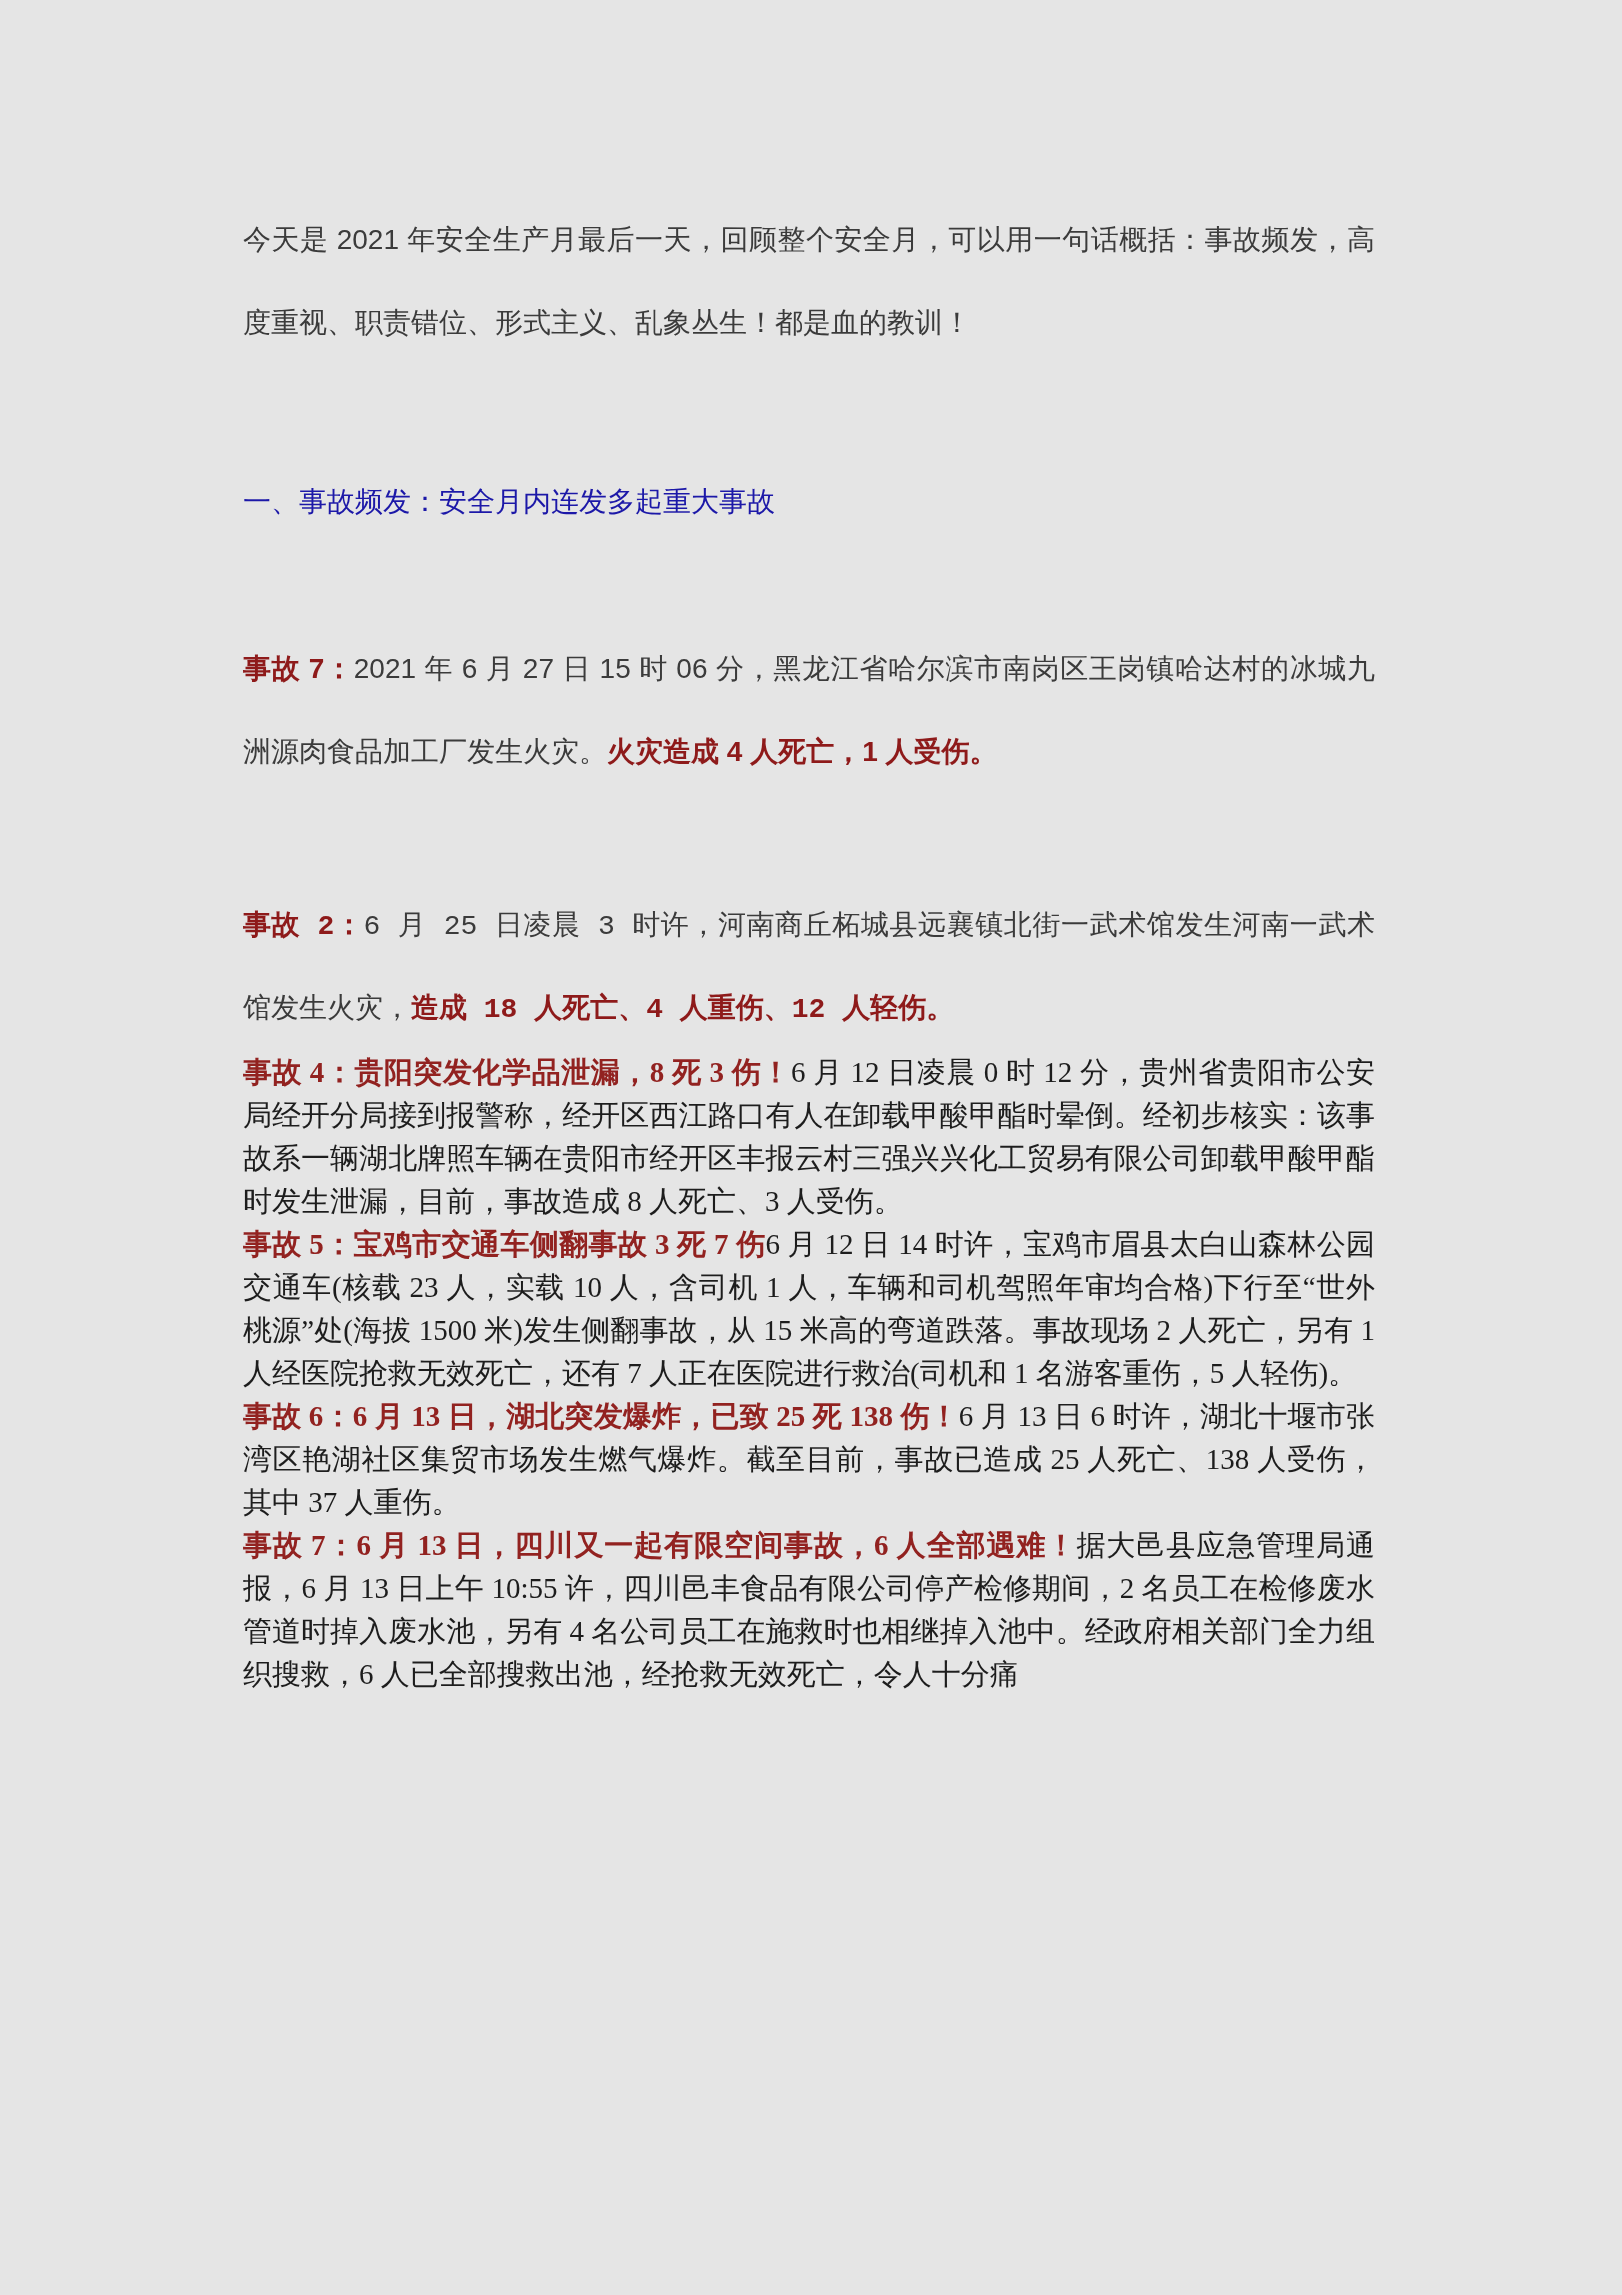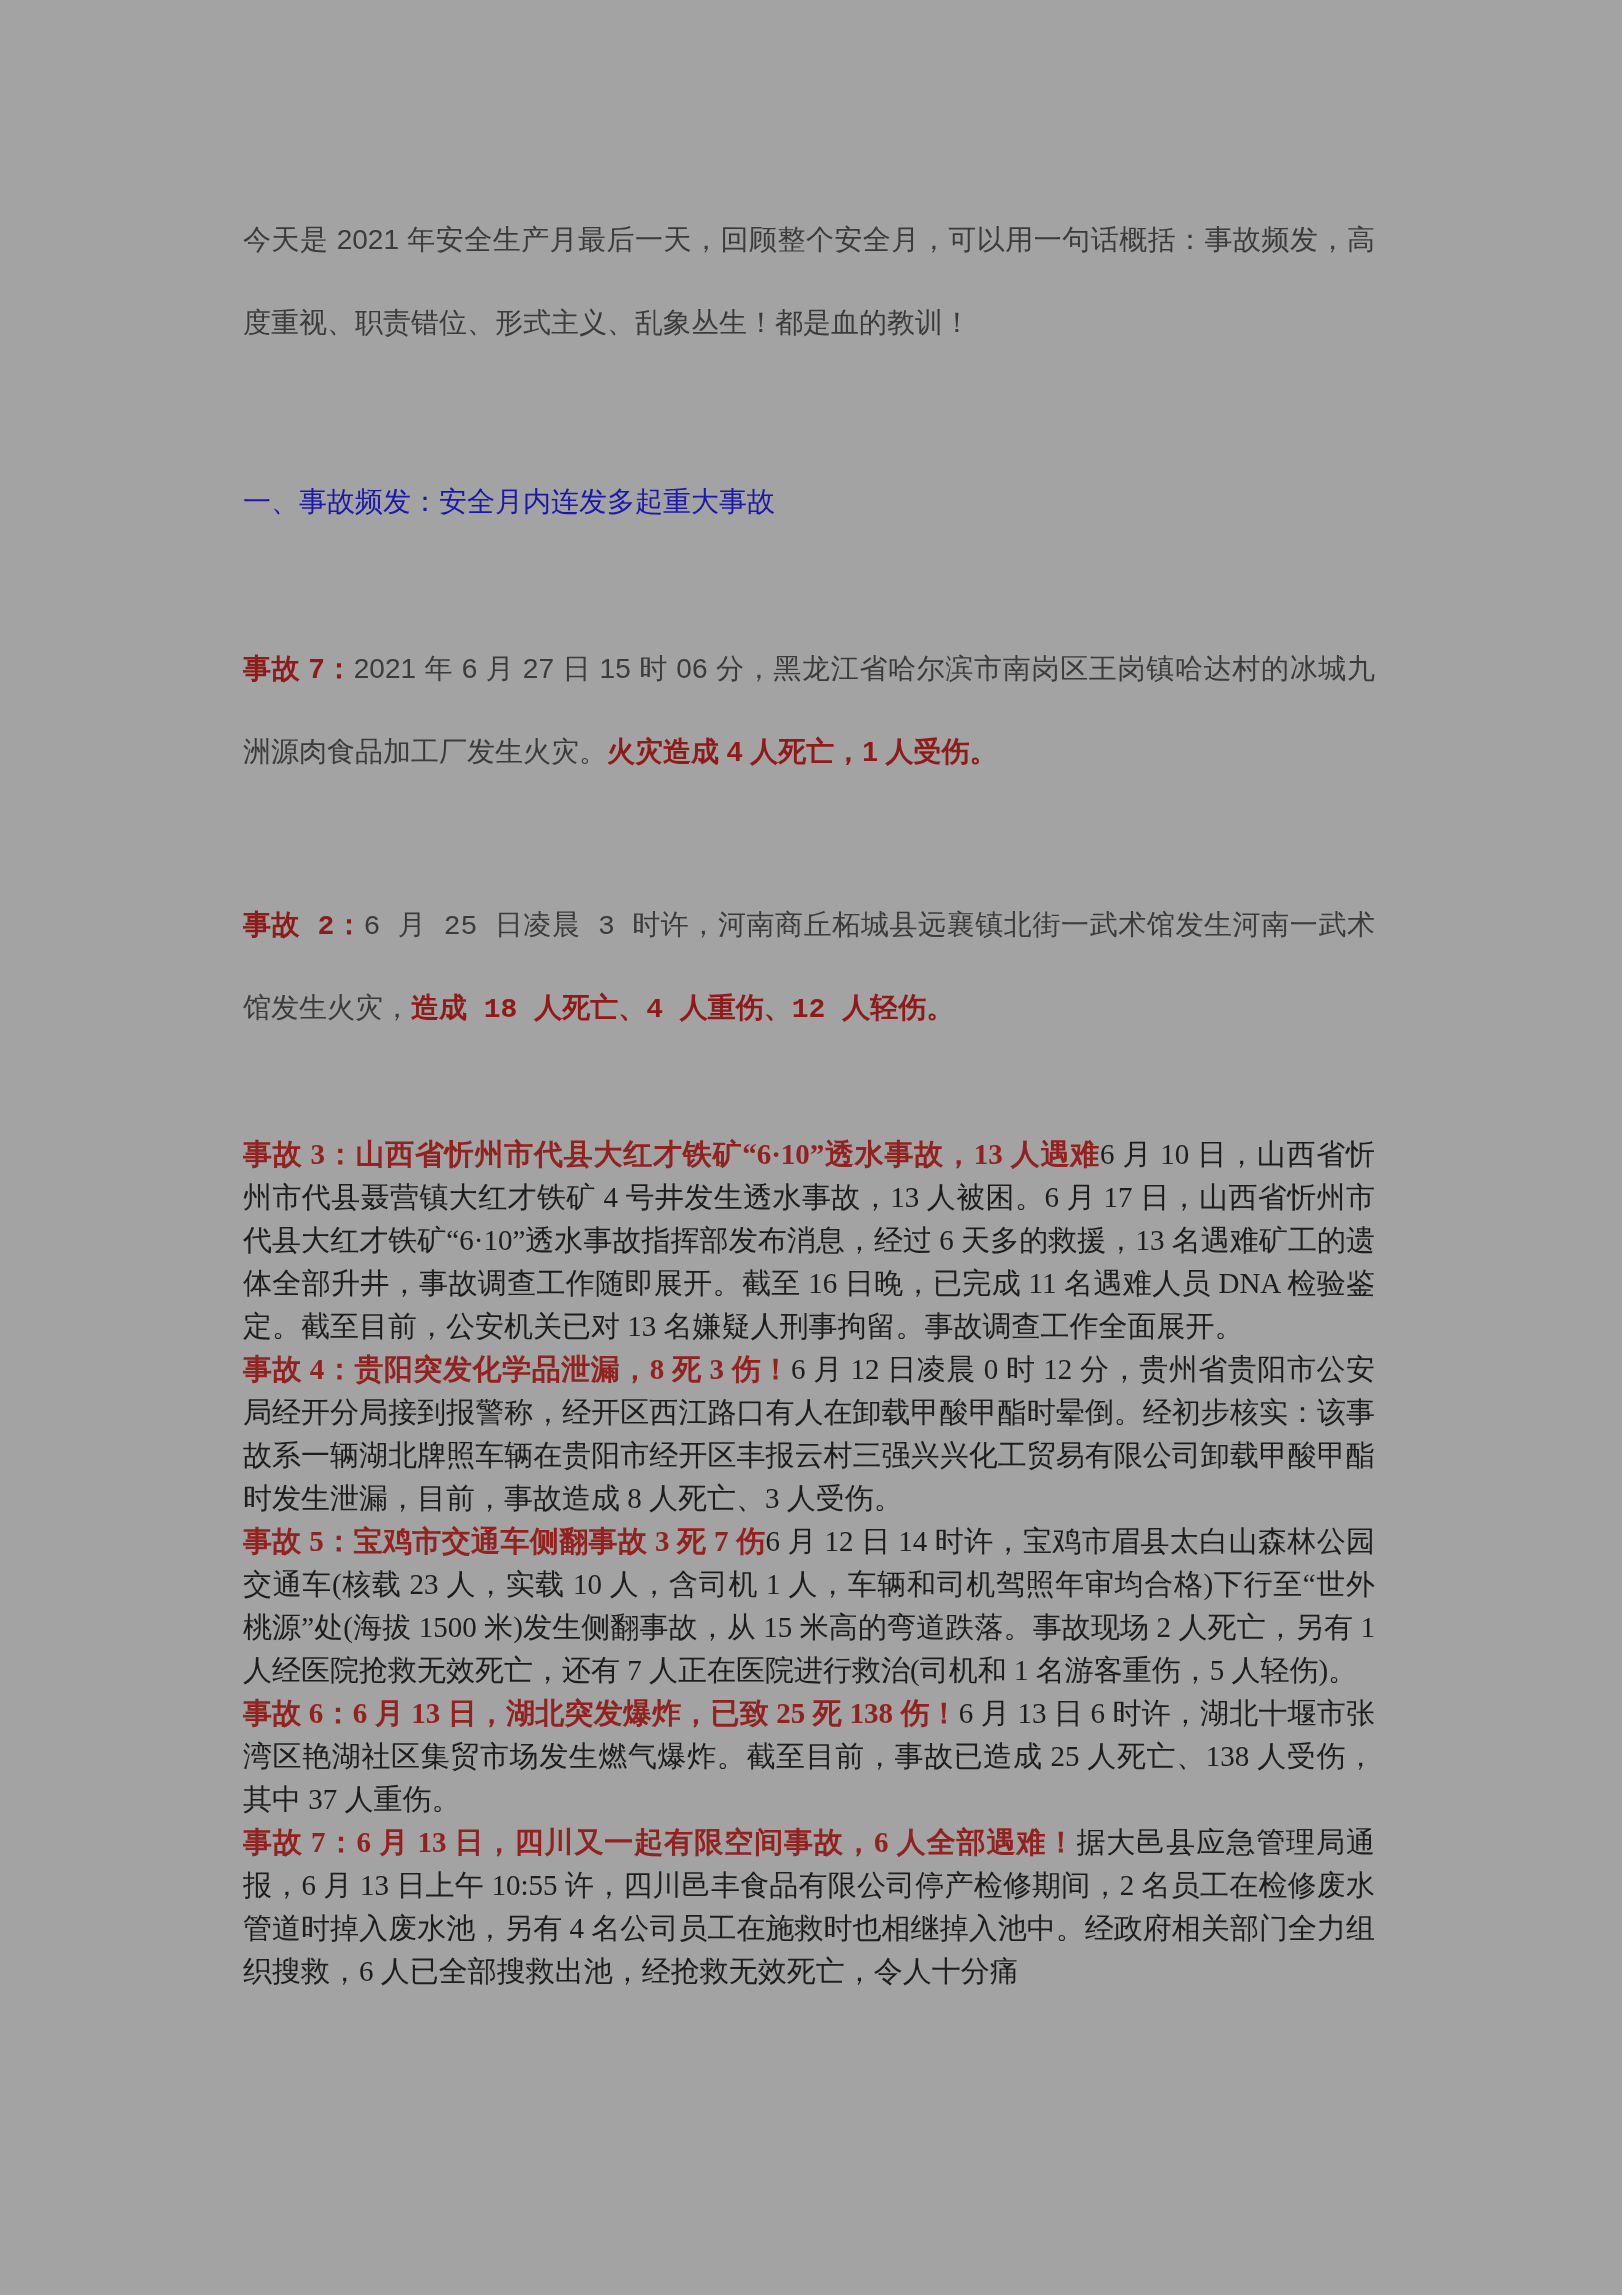--- a/index.html
+++ b/index.html
@@ -9,21 +9,21 @@
   }
   body {
     width: 1623px;
     height: 2295px;
     position: relative;
     font-family: "Liberation Sans", sans-serif;
   }
   .page {
     position: absolute;
     inset: 0;
-    background: #a3a3a3;
+    background: #e5e5e5;
     overflow: hidden;
   }
   .content {
     position: absolute;
     left: 243px;
     top: 198px;
     width: 1132px;
   }
   
   p[data-block] {
@@ -65,20 +65,19 @@
 </style>
 </head>
 <body>
 
 <div class="page">
   <div class="content">
       <p data-block="intro"><span class="run-text">今天是 2021 年安全生产月最后一天，回顾整个安全月，可以用一句话概括：事故频发，高度重视、职责错位、形式主义、乱象丛生！都是血的教训！</span></p>
       <p data-block="heading"><span class="run-blue-strong">一、事故频发：安全月内连发多起重大事故</span></p>
       <p data-block="incident-1"><span class="run-red-strong">事故 7：</span><span class="run-text">2021 年 6 月 27 日 15 时 06 分，黑龙江省哈尔滨市南岗区王岗镇哈达村的冰城九洲源肉食品加工厂发生火灾。</span><span class="run-red-strong">火灾造成 4 人死亡，1 人受伤。</span></p>
       <p data-block="incident-2"><span class="run-red-strong">事故 2：</span><span class="run-text">6 月 25 日凌晨 3 时许，河南商丘柘城县远襄镇北街一武术馆发生河南一武术馆发生火灾，</span><span class="run-red-strong">造成 18 人死亡、4 人重伤、12 人轻伤。</span></p>
-      <p data-block="incident-3"><span class="run-serif-red">事故 3：山西省忻州市代县大红才铁矿“6·10”透水事故，13 人遇难</span><span class="run-text">6 月 10 日，山西省忻州市代县聂营镇大红才铁矿 4 号井发生透水事故，13 人被困。6 月 17 日，山西省忻州市代县大红才铁矿“6·10”透水事故指挥部发布消息，经过 6 天多的救援，13 名遇难矿工的遗体全部升井，事故调查工作随即展开。截至 16 日晚，已完成 11 名遇难人员 DNA 检验鉴定。截至目前，公安机关已对 13 名嫌疑人刑事拘留。事故调查工作全面展开。</span></p>
       <p data-block="incident-4"><span class="run-serif-red">事故 4：贵阳突发化学品泄漏，8 死 3 伤！</span><span class="run-text">6 月 12 日凌晨 0 时 12 分，贵州省贵阳市公安局经开分局接到报警称，经开区西江路口有人在卸载甲酸甲酯时晕倒。经初步核实：该事故系一辆湖北牌照车辆在贵阳市经开区丰报云村三强兴兴化工贸易有限公司卸载甲酸甲酯时发生泄漏，目前，事故造成 8 人死亡、3 人受伤。</span></p>
       <p data-block="incident-5"><span class="run-serif-red">事故 5：宝鸡市交通车侧翻事故 3 死 7 伤</span><span class="run-text">6 月 12 日 14 时许，宝鸡市眉县太白山森林公园交通车(核载 23 人，实载 10 人，含司机 1 人，车辆和司机驾照年审均合格)下行至“世外桃源”处(海拔 1500 米)发生侧翻事故，从 15 米高的弯道跌落。事故现场 2 人死亡，另有 1 人经医院抢救无效死亡，还有 7 人正在医院进行救治(司机和 1 名游客重伤，5 人轻伤)。</span></p>
       <p data-block="incident-6"><span class="run-serif-red">事故 6：6 月 13 日，湖北突发爆炸，已致 25 死 138 伤！</span><span class="run-text">6 月 13 日 6 时许，湖北十堰市张湾区艳湖社区集贸市场发生燃气爆炸。截至目前，事故已造成 25 人死亡、138 人受伤，其中 37 人重伤。</span></p>
       <p data-block="incident-7"><span class="run-serif-red">事故 7：6 月 13 日，四川又一起有限空间事故，6 人全部遇难！</span><span class="run-text">据大邑县应急管理局通报，6 月 13 日上午 10:55 许，四川邑丰食品有限公司停产检修期间，2 名员工在检修废水管道时掉入废水池，另有 4 名公司员工在施救时也相继掉入池中。经政府相关部门全力组织搜救，6 人已全部搜救出池，经抢救无效死亡，令人十分痛</span></p>
     </div>
 </div>
 
 
 </body></html>

